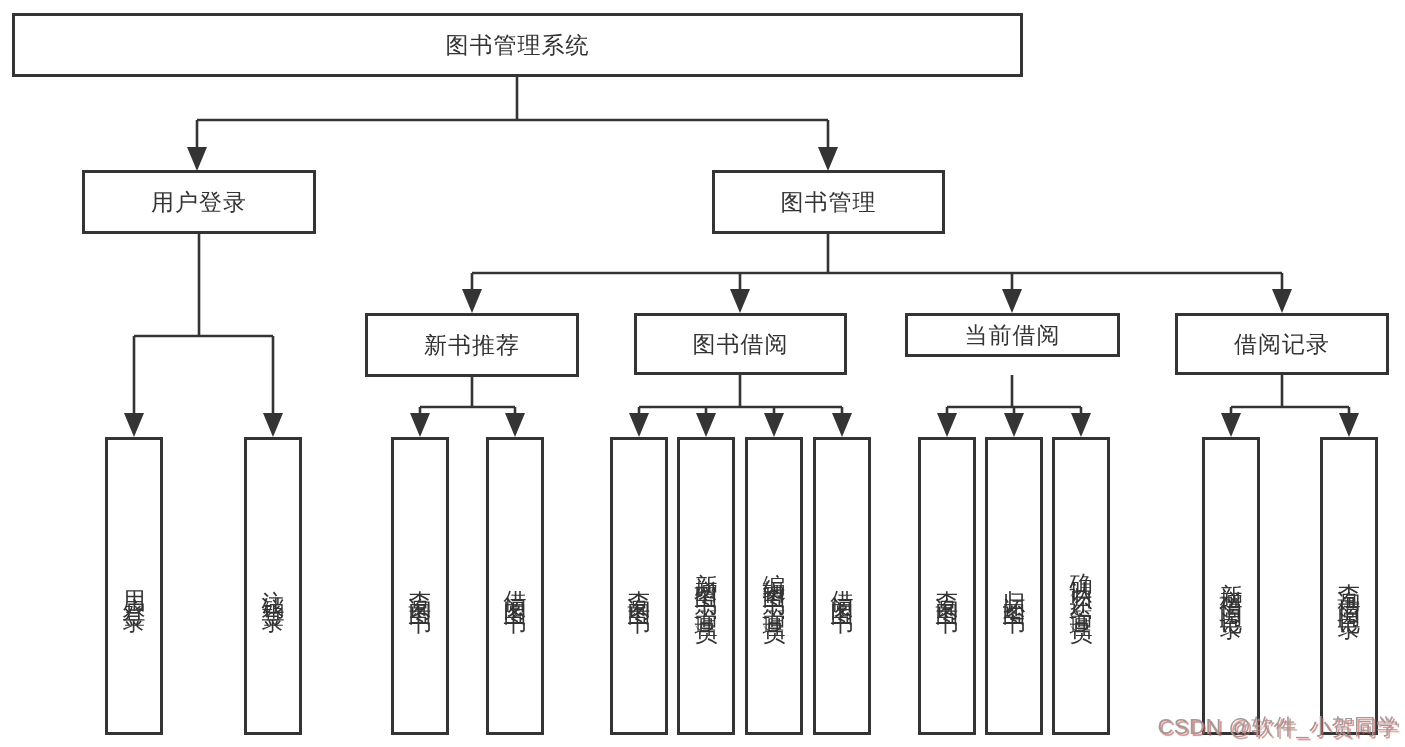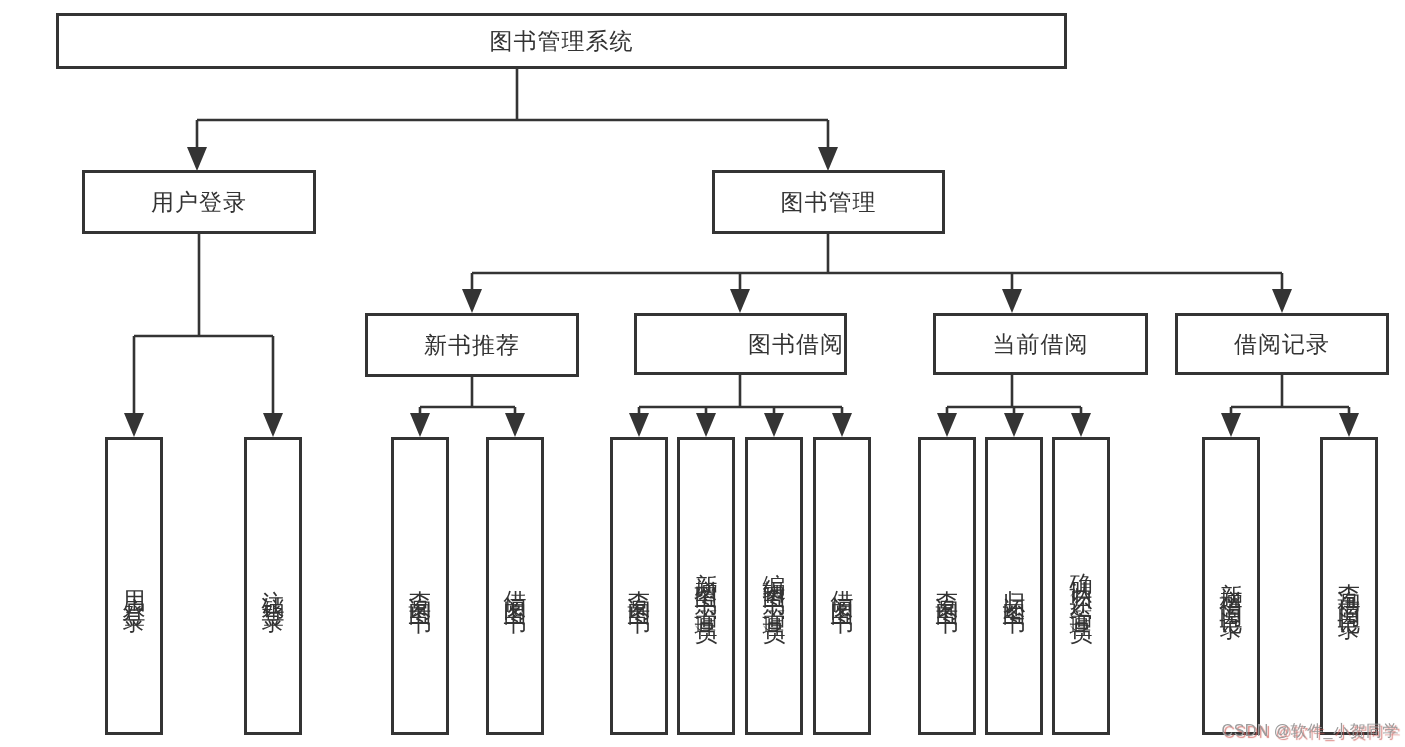--- a/index.html
+++ b/index.html
@@ -44,21 +44,21 @@
     text-orientation: mixed;
     letter-spacing: 7px;
     white-space: nowrap;
     line-height: 1;
   }
   .watermark {
     position: absolute;
     right: 6px;
     bottom: 5px;
     z-index: 3;
-    font-size: 16px;
+    font-size: 22px;
     color: #9b9b9b;
     text-shadow: 2px 2px 1px rgba(207, 95, 89, 0.75);
     letter-spacing: 0.5px;
     white-space: nowrap;
     margin-top: 33px;
   }
 </style>
 </head>
 <body>
 
@@ -90,38 +90,38 @@
       <path d="M764,413 L784,413 L774,437 Z"></path>
       <path d="M832,413 L852,413 L842,437 Z"></path>
       <path d="M937,413 L957,413 L947,437 Z"></path>
       <path d="M1004,413 L1024,413 L1014,437 Z"></path>
       <path d="M1071,413 L1091,413 L1081,437 Z"></path>
       <path d="M1221,413 L1241,413 L1231,437 Z"></path>
       <path d="M1339,413 L1359,413 L1349,437 Z"></path>
     </g>
   </svg>
 
-  <div class="node" style="left:12px; top:13px; width:1011px; height:56px;margin-left:44px;">
+  <div class="node" style="left:12px; top:13px; width:1011px; height:64px;">
     <span class="lbl">图书管理系统</span>
   </div>
 
   <div class="node" style="left:82px; top:170px; width:234px; height:64px;">
     <span class="lbl">用户登录</span>
   </div>
   <div class="node" style="left:712px; top:170px; width:233px; height:64px;text-align:right;">
     <span class="lbl">图书管理</span>
   </div>
 
   <div class="node" style="left:365px; top:313px; width:214px; height:64px;">
     <span class="lbl">新书推荐</span>
   </div>
-  <div class="node" style="left:634px; top:313px; width:213px; height:62px;justify-content:flex-end;">
+  <div class="node" style="left:634px; top:313px; width:213px; height:62px;">
     <span class="lbl">图书借阅</span>
   </div>
-  <div class="node" style="left:905px; top:313px; width:215px; height:62px;margin-left:28px;">
+  <div class="node" style="left:905px; top:313px; width:215px; height:44px;">
     <span class="lbl">当前借阅</span>
   </div>
   <div class="node" style="left:1175px; top:313px; width:214px; height:62px;">
     <span class="lbl">借阅记录</span>
   </div>
 
   <div class="node leaf" style="left:105px; top:437px; width:58px; height:298px;">
     <span class="lbl">用户登录</span>
   </div>
   <div class="node leaf" style="left:244px; top:437px; width:58px; height:298px;">

